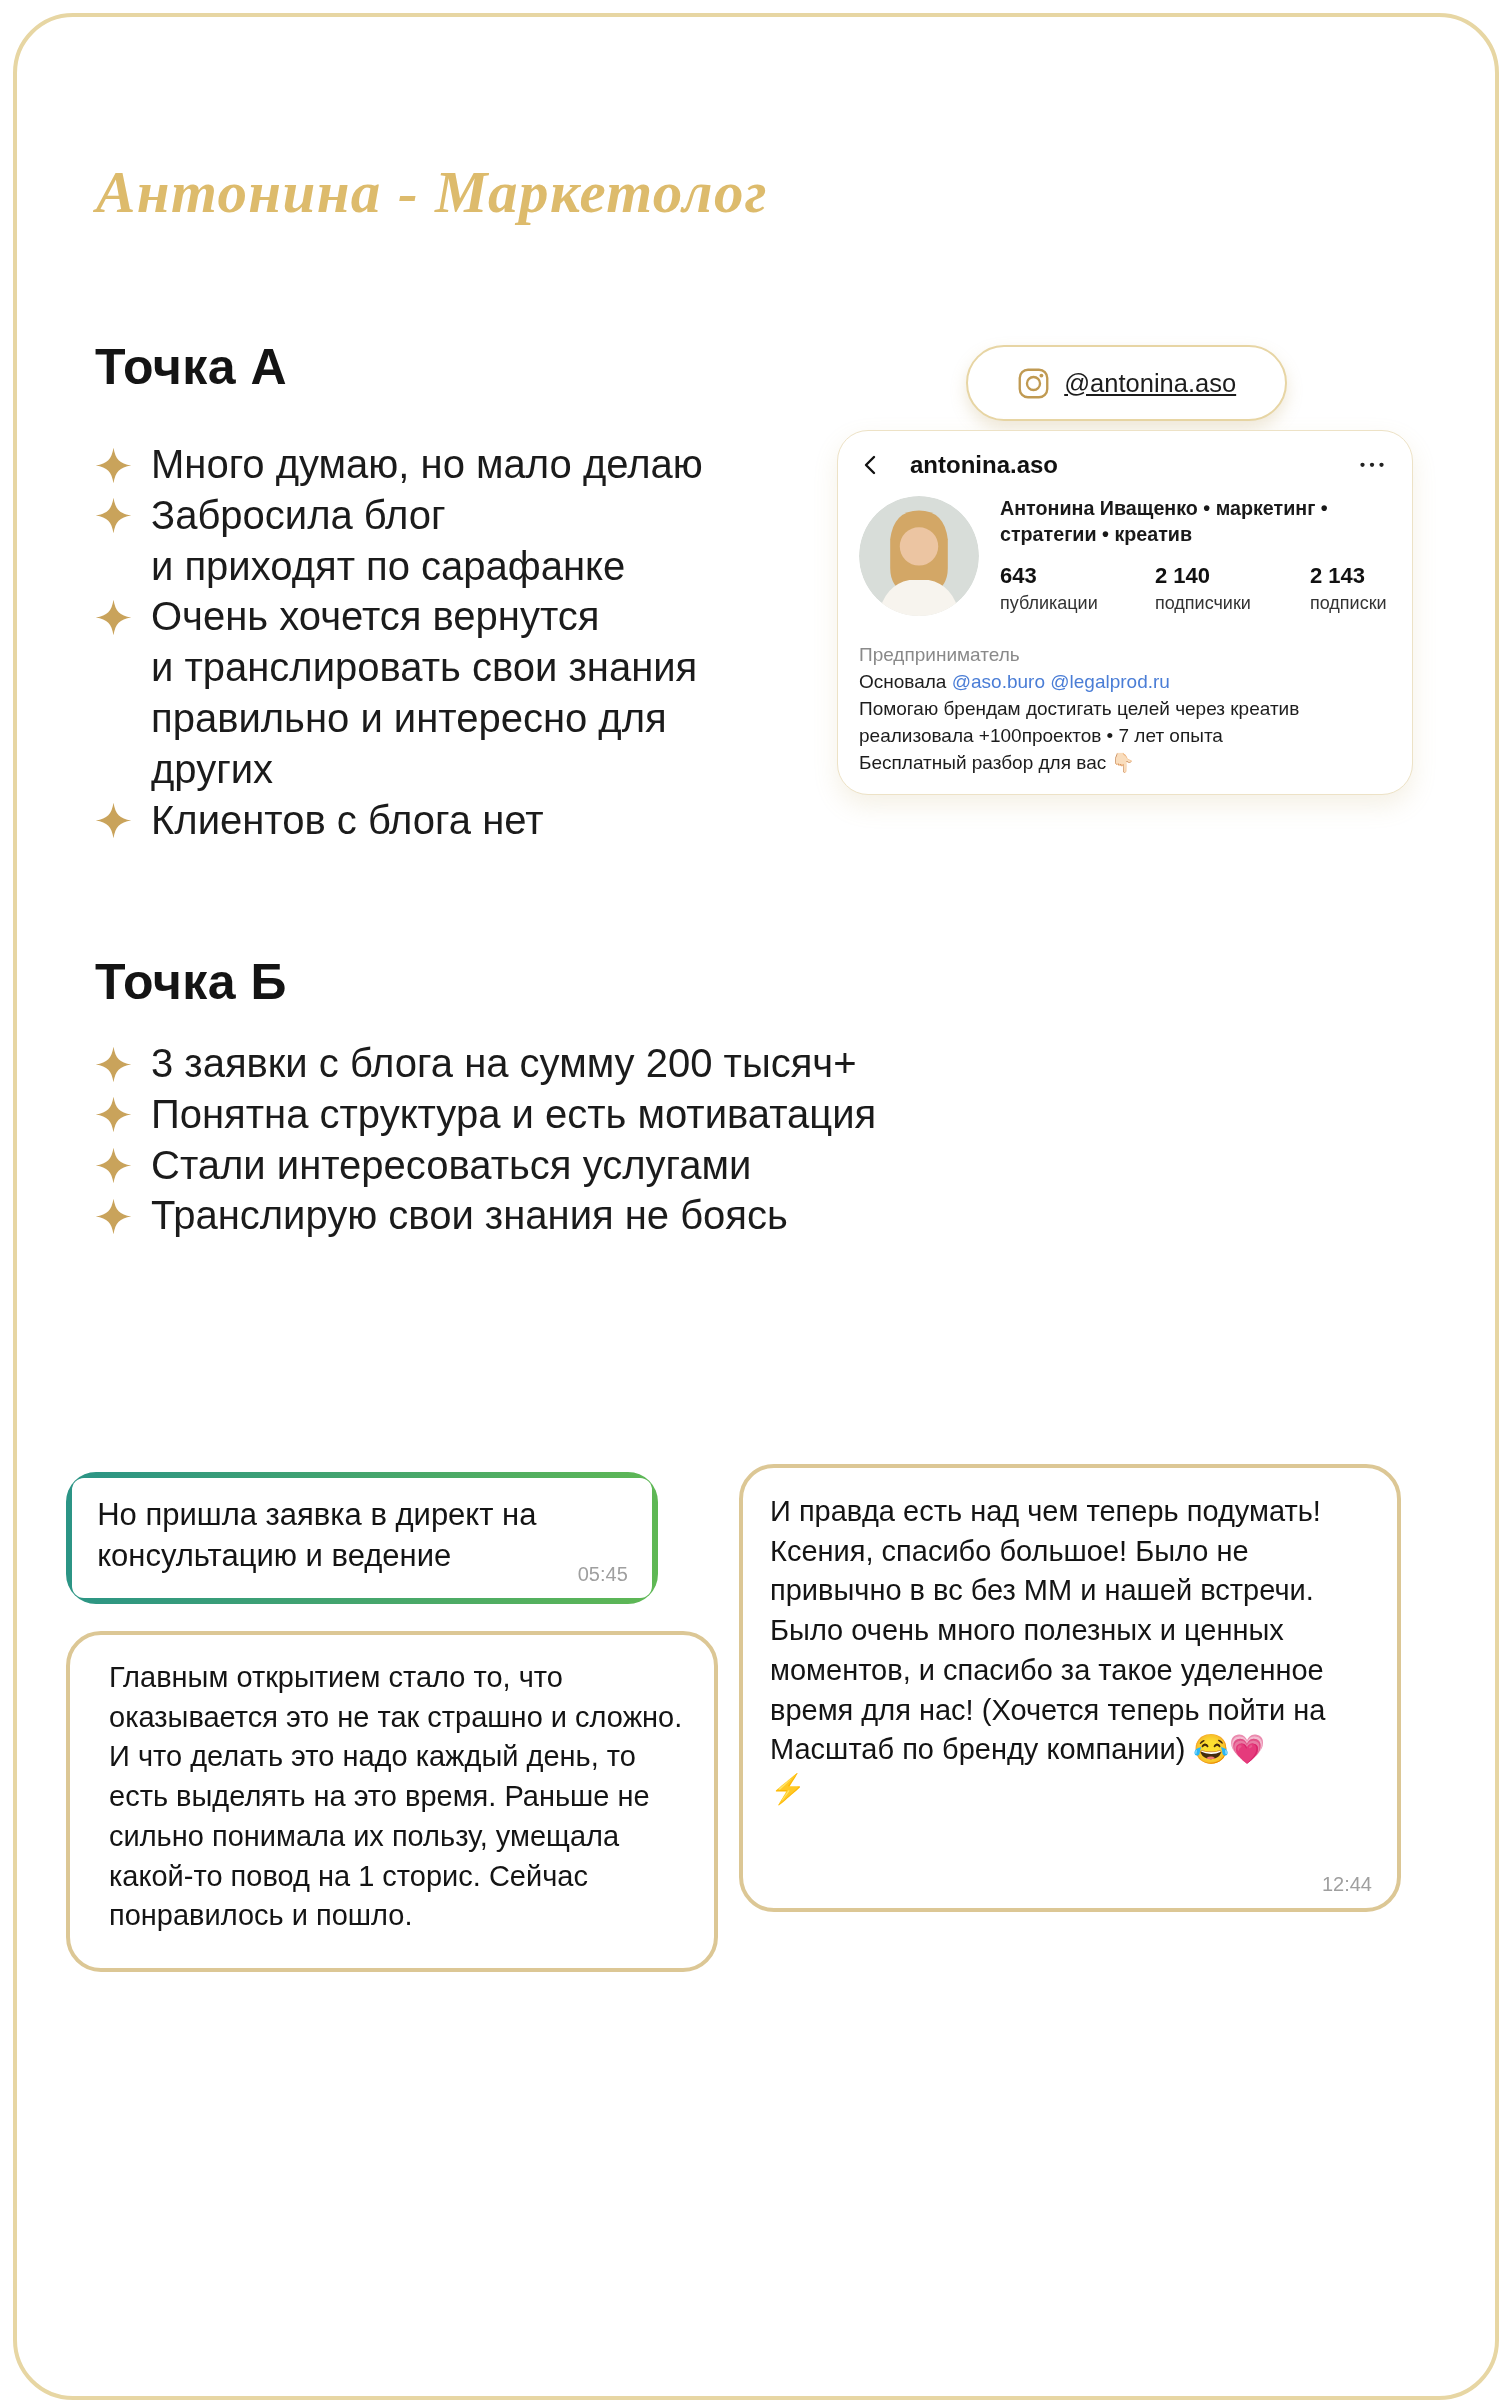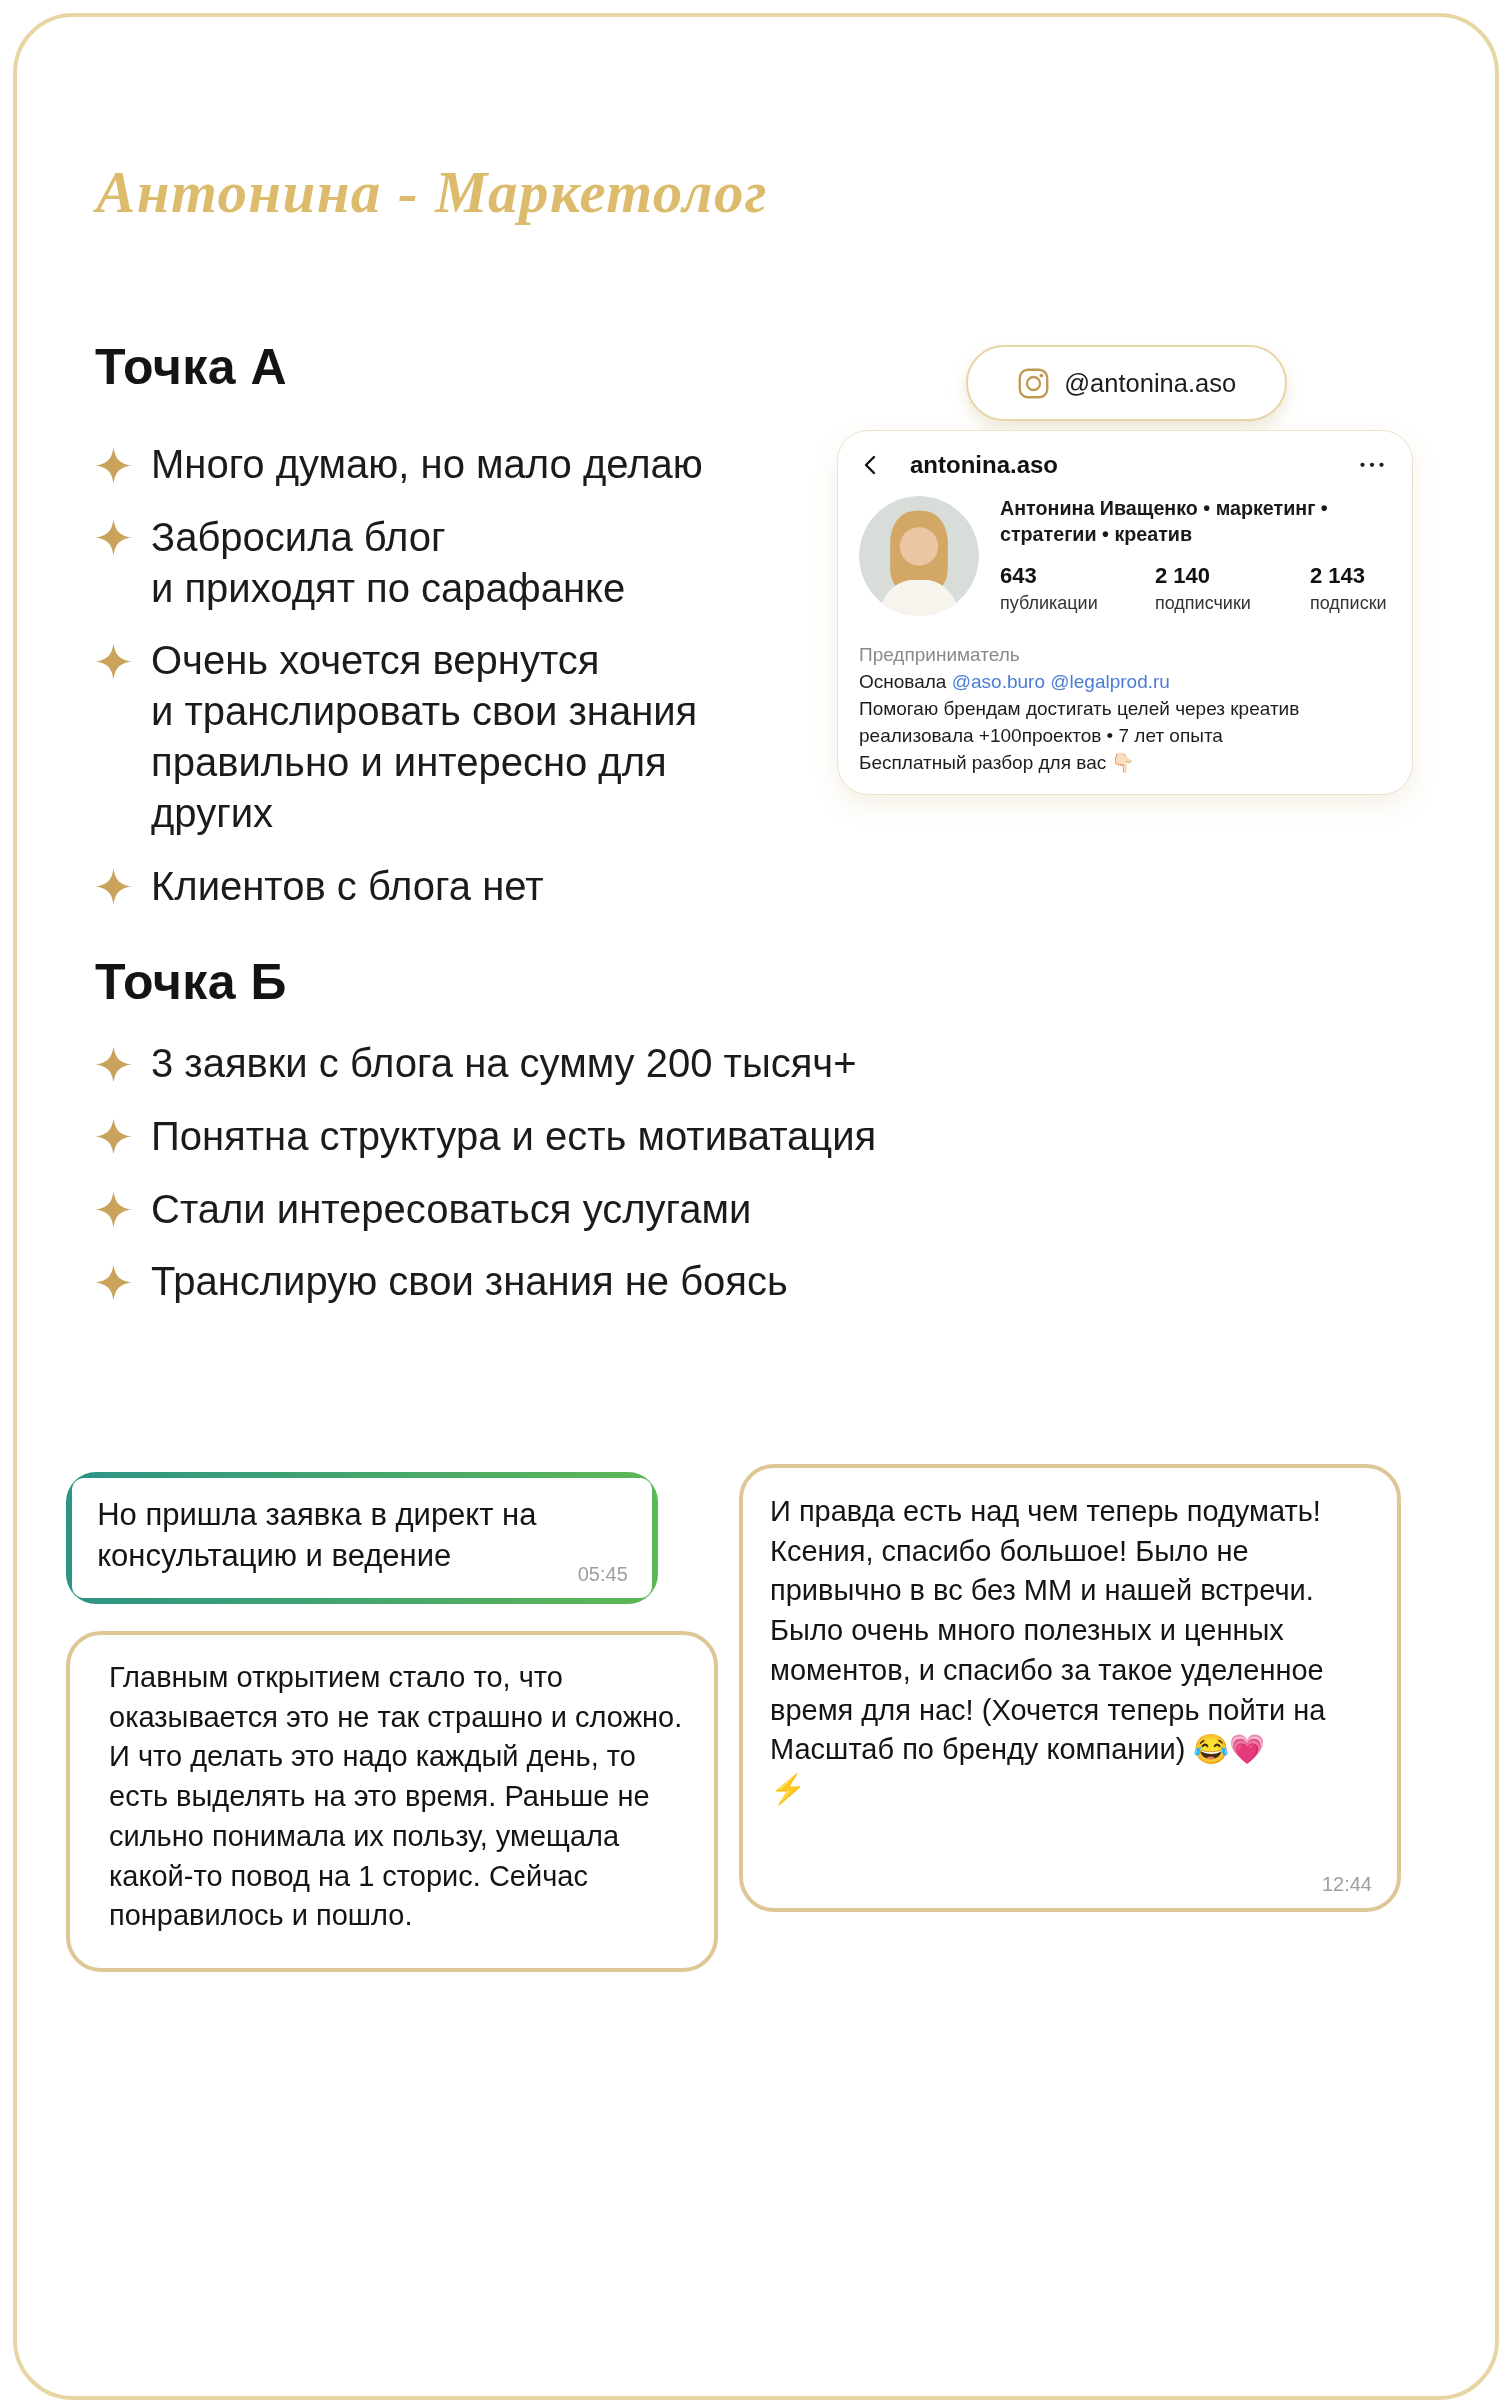--- a/index.html
+++ b/index.html
@@ -6,30 +6,30 @@
   body{width:1511px;height:2412px;position:relative;font-family:"Liberation Sans",sans-serif;color:#1b1b1b;}
   .page{position:absolute;inset:0;background:#fff;}
   .frame{position:absolute;left:12.5px;top:12.5px;right:12.5px;bottom:12.5px;border:4.8px solid #e7d6a3;border-radius:60px;pointer-events:none;}
 
   .title{position:absolute;left:96px;top:158px;font-family:Liberation Serif, serif;font-style:italic;font-weight:bold;font-size:59px;color:#ddbb6c;letter-spacing:1.4px;white-space:nowrap;}
 
   .heading{position:absolute;font-size:50px;font-weight:800;color:#141414;letter-spacing:0.5px;}
   .heading-a{left:95px;top:338px;}
   .heading-b{left:95px;top:953px;}
 
-  .bullets{position:absolute;left:95px;display:flex;flex-direction:column;gap:22px;}
+  .bullets{position:absolute;left:95px;display:flex;flex-direction:column;}
   .bullets-a{top:439px;width:730px;}
   .bullets-b{top:1038px;width:1105px;}
   .bullet{display:flex;align-items:flex-start;}
   .spark{flex:0 0 37px;width:37px;height:37px;margin-top:7.7px;}
   .spark svg{width:100%;height:100%;display:block;}
   .btext{margin-left:19px;font-size:40px;line-height:1.27;color:#1b1b1b;white-space:pre-line;}
 
   
-  .ig-pill{position:absolute;left:966px;top:345px;height:76px;min-width:321px;display:flex;align-items:center;justify-content:center;gap:14.4px;padding:0 26.4px;background:#fff;border:2.4px solid #e7d5a4;border-radius:43px;box-sizing:border-box;box-shadow:0 7.7px 16.3px rgba(190,165,100,0.25);}
+  .ig-pill{position:absolute;left:966px;top:345px;height:76px;min-width:321px;display:flex;align-items:center;justify-content:center;gap:14.4px;padding:0 26.4px;background:#fff;border:2.4px solid #e7d5a4;border-radius:43px;box-sizing:border-box;box-shadow:0 7.7px 16.3px rgba(190,165,100,0.25);text-decoration:underline;}
   .ig-pill .glyph{width:33px;height:33px;}
   .ig-pill .glyph svg{width:100%;height:100%;display:block;}
   .ig-pill .handle{font-size:25.5px;color:#1d1d1d;}
 
   
   .ig-card{position:absolute;left:837px;top:430px;width:576px;height:365px;background:#fff;border:1.4px solid #ede2c6;border-radius:31px;box-sizing:border-box;padding:20px 21px 0 21px;box-shadow:0 10.6px 24px rgba(190,165,100,0.16);}
   .ig-header{display:flex;align-items:center;}
   .back{width:24px;height:24px;}
   .back svg{width:100%;height:100%;display:block;}
   .uname{font-size:24px;font-weight:bold;margin-left:27px;color:#111;}

